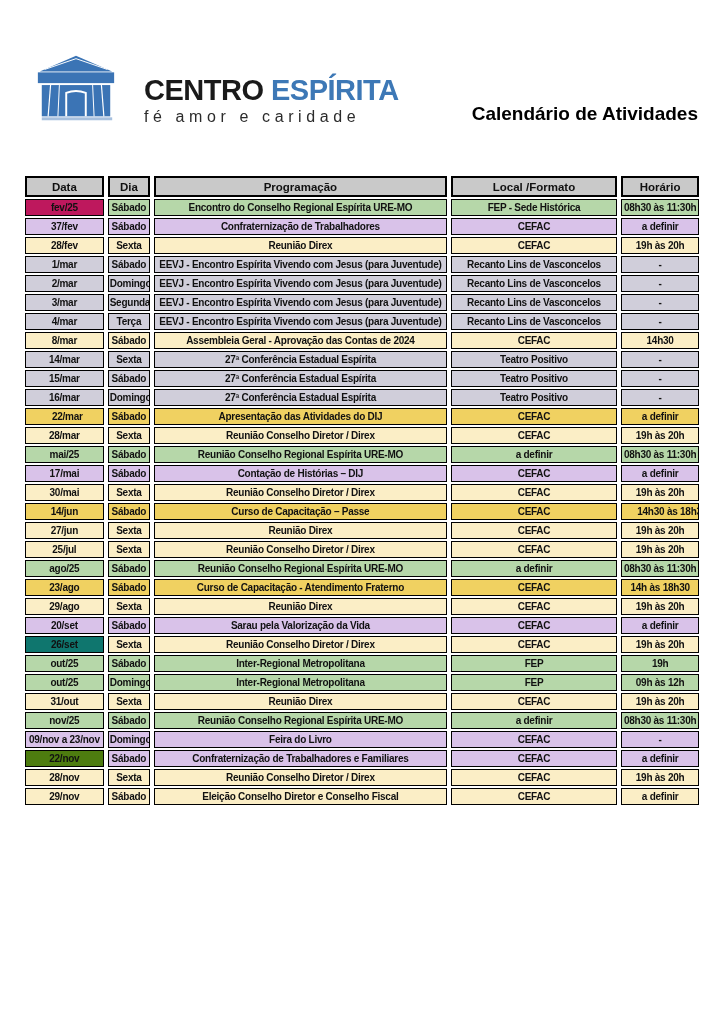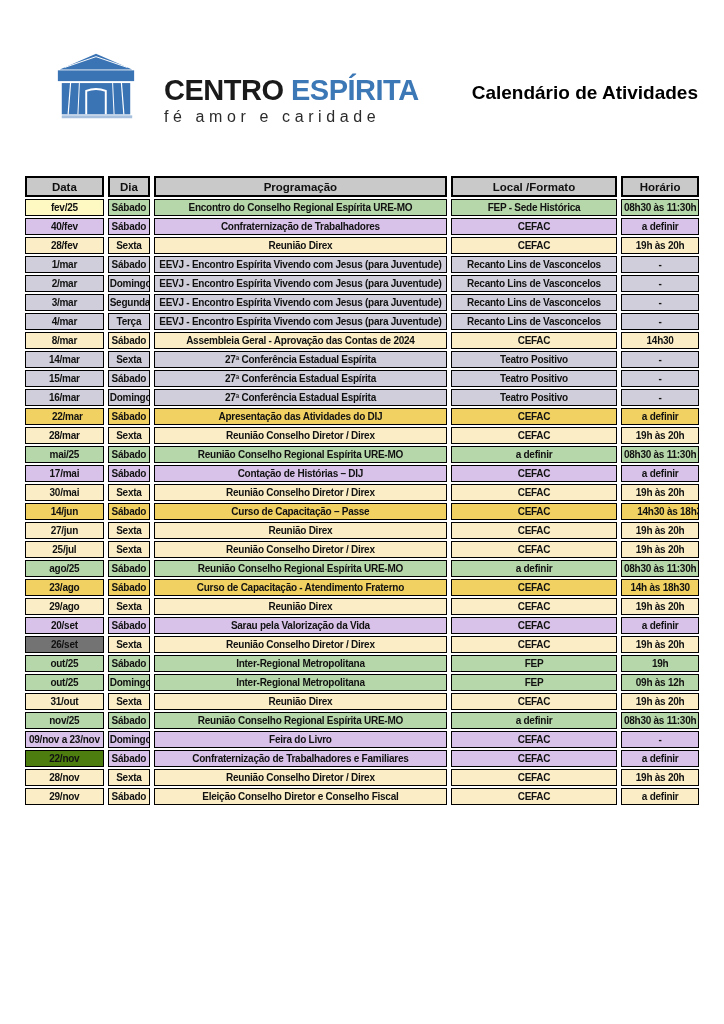--- a/index.html
+++ b/index.html
@@ -8,23 +8,22 @@
     width:724px; height:1024px;
     background:#ffffff;
     font-family:"Liberation Sans", sans-serif;
     color:#111;
     overflow:hidden;
   }
 
   
   .page-header {
     display:flex;
-    align-items:center;
+    align-items:flex-end;
     padding:46px 26px 0 32px;
-    margin-left:20px;
   }
   .logo-box { width:88px; height:76px; flex:0 0 auto; }
   .brand-block { margin-left:24px; margin-top:30px; }
   .brand-name {
     font-size:29px;
     font-weight:bold;
     letter-spacing:-0.5px;
     line-height:1;
     white-space:nowrap;
   }
@@ -134,28 +133,28 @@
       <tr>
         <th>Data</th>
         <th>Dia</th>
         <th>Programação</th>
         <th>Local /Formato</th>
         <th>Horário</th>
       </tr>
     </thead>
     <tbody>
         <tr>
-          <td style="background-color: #fef9c3;">fev/25</td>
+          <td style="background-color: #be185d;">fev/25</td>
           <td style="background-color: rgb(182, 215, 169);">Sábado</td>
           <td style="background-color: rgb(182, 215, 169);">Encontro do Conselho Regional Espírita URE-MO</td>
           <td style="background-color: rgb(182, 215, 169);">FEP - Sede Histórica</td>
           <td style="background-color: rgb(182, 215, 169);">08h30 às 11:30h</td>
         </tr>
         <tr>
-          <td style="background-color: rgb(217, 194, 233);">40/fev</td>
+          <td style="background-color: rgb(217, 194, 233);">37/fev</td>
           <td style="background-color: rgb(217, 194, 233);">Sábado</td>
           <td style="background-color: rgb(217, 194, 233);">Confraternização de Trabalhadores</td>
           <td style="background-color: rgb(217, 194, 233);">CEFAC</td>
           <td style="background-color: rgb(217, 194, 233);">a definir</td>
         </tr>
         <tr>
           <td style="background-color: rgb(251, 238, 198);">28/fev</td>
           <td style="background-color: rgb(251, 238, 198);">Sexta</td>
           <td style="background-color: rgb(251, 238, 198);">Reunião Direx</td>
           <td style="background-color: rgb(251, 238, 198);">CEFAC</td>
@@ -295,21 +294,21 @@
           <td style="background-color: rgb(251, 238, 198);">19h às 20h</td>
         </tr>
         <tr>
           <td style="background-color: rgb(217, 194, 233);">20/set</td>
           <td style="background-color: rgb(217, 194, 233);">Sábado</td>
           <td style="background-color: rgb(217, 194, 233);">Sarau pela Valorização da Vida</td>
           <td style="background-color: rgb(217, 194, 233);">CEFAC</td>
           <td style="background-color: rgb(217, 194, 233);">a definir</td>
         </tr>
         <tr>
-          <td style="background-color: #737373;">26/set</td>
+          <td style="background-color: #0f766e;">26/set</td>
           <td style="background-color: rgb(251, 238, 198);">Sexta</td>
           <td style="background-color: rgb(251, 238, 198);">Reunião Conselho Diretor / Direx</td>
           <td style="background-color: rgb(251, 238, 198);">CEFAC</td>
           <td style="background-color: rgb(251, 238, 198);">19h às 20h</td>
         </tr>
         <tr>
           <td style="background-color: rgb(182, 215, 169);">out/25</td>
           <td style="background-color: rgb(182, 215, 169);">Sábado</td>
           <td style="background-color: rgb(182, 215, 169);">Inter-Regional  Metropolitana</td>
           <td style="background-color: rgb(182, 215, 169);">FEP</td>

